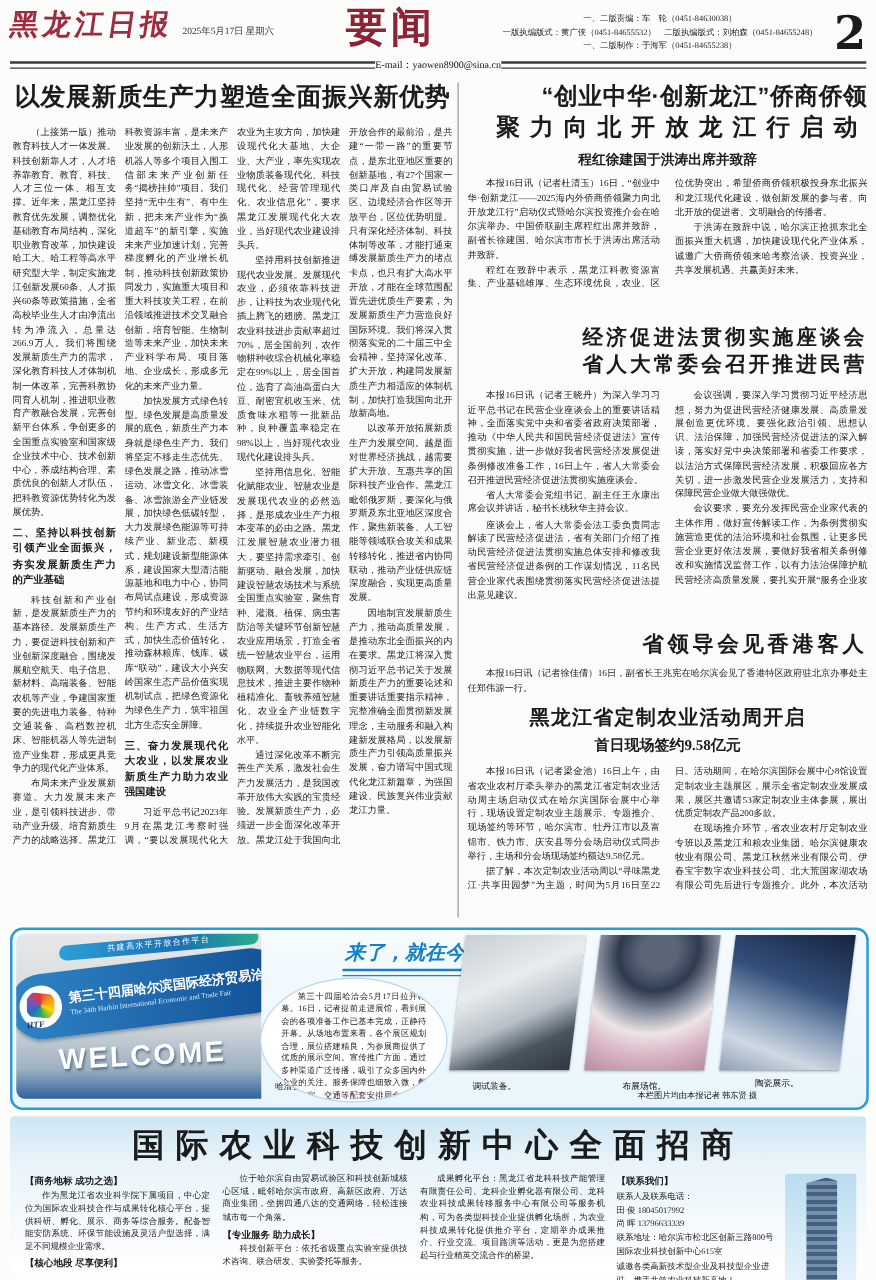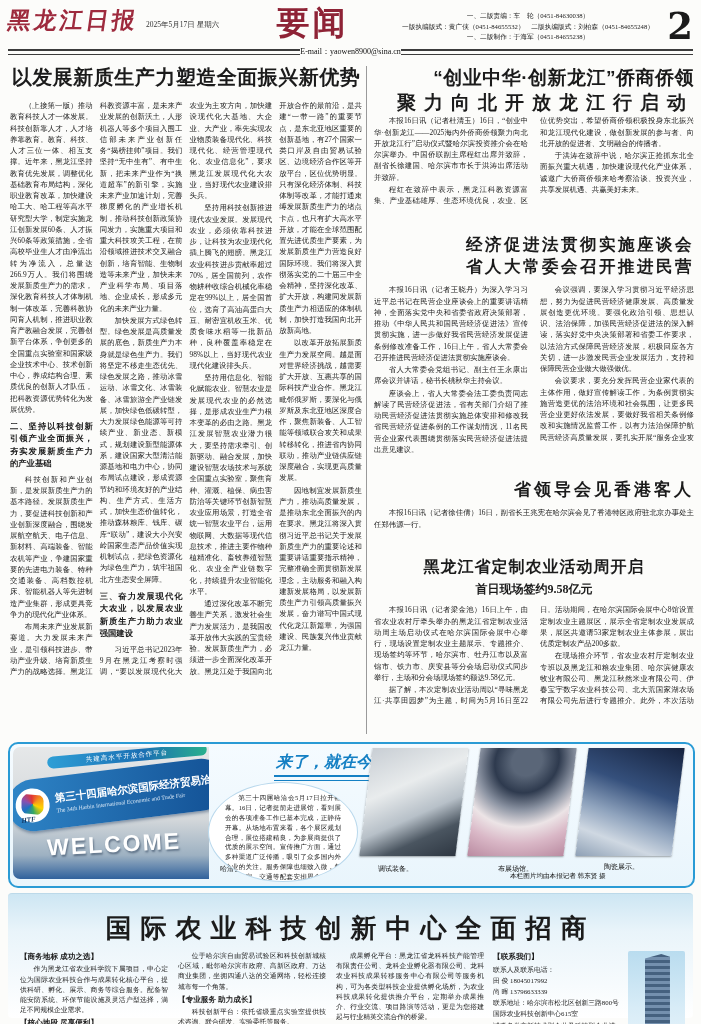--- a/index.html
+++ b/index.html
@@ -38,21 +38,21 @@
   .a-byline{font-size:11px;font-weight:bold;text-align:center;margin:5px 0 6px;}
   .cols2{column-count:2;column-gap:12px;font-size:7.4px;line-height:1.52;text-align:justify;overflow:hidden;}
   .cols2 p,.body1 p{text-indent:2em;margin:0 0 1px;}
   .bodyA{height:98px;}
   .artB{margin-top:21px;}
   .b-h{font-size:16.5px;letter-spacing:2.5px;}
   .bodyB{margin-top:7px;height:178px;}
   .artC{margin-top:17px;}
   .c-h{font-size:17px;letter-spacing:3px;}
   .body1{font-size:7.4px;line-height:1.55;text-align:justify;margin-top:6px;}
-  .artD{margin-top:27px;}
+  .artD{margin-top:8px;}
   .d-h{font-family:"Liberation Serif",serif;font-size:16px;font-weight:bold;text-align:center;letter-spacing:1px;}
   .d-sub{font-size:12px;font-weight:bold;text-align:center;margin:3px 0 6px;}
   .bodyD{height:106px;}
   
   .expo{position:absolute;left:8px;top:742px;width:683px;height:142px;border:2px solid #2a9bd5;
         border-radius:10px;background:linear-gradient(#f5fbff,#e9f5fc);overflow:hidden;}
   .sign-photo{position:absolute;left:3px;top:3px;width:196px;height:132px;border-radius:7px 0 0 7px;
         background:linear-gradient(180deg,#e6e8e9 0%,#d3d7da 55%,#9db1c2 82%,#30619c 100%);overflow:hidden;}
   .ribbon{position:absolute;left:34px;top:3px;width:160px;height:12px;border-radius:7px;
         background:linear-gradient(90deg,#2e9fd6,#1b6fb3 60%,#29b08d);transform:rotate(-5deg);
@@ -92,21 +92,21 @@
         linear-gradient(200deg,#16233f 0%,#35507c 38%,#8fa3bd 62%,#cfd8e2 80%,#8ea0b5 100%);}
   .ecap1{position:absolute;left:368px;top:120px;}
   .ecap2{position:absolute;left:488px;top:120px;}
   .ecap3{position:absolute;left:584px;top:118px;padding-left:10px;}
   .credit{position:absolute;left:500px;top:128px;font-size:6.6px;color:#111;}
   
   .bottom-ad{position:absolute;left:8px;top:893px;width:685px;height:124px;border-radius:4px;
         background:linear-gradient(180deg,#cde6f3 0%,#e9f4fa 30%,#ffffff 100%);
         border-top:1px solid #bcd9e9;}
   .ad-title{text-align:center;font-family:"Liberation Sans",sans-serif;font-size:26px;font-weight:bold;
-        letter-spacing:9px;padding-top:17px;white-space:nowrap;}
+        letter-spacing:9px;padding-top:5px;white-space:nowrap;}
   .ad-body{display:flex;gap:9px;padding:5px 8px 0 12px;}
   .ad-cols{width:472px;column-count:3;column-gap:10px;font-size:6.8px;line-height:1.5;
         text-align:justify;height:82px;overflow:hidden;}
   .ad-cols p{text-indent:2em;margin:0 0 2px;}
   .ad-h{font-family:"Liberation Sans",sans-serif;font-weight:bold;font-size:7.6px;margin:2px 0;text-indent:0 !important;}
   .ad-contact{width:128px;font-size:6.8px;line-height:1.65;}
   .ad-contact div{margin:0;}
   .tower{position:relative;width:58px;height:104px;border-radius:2px;overflow:hidden;
         background:linear-gradient(180deg,#b9dcef 0%,#d8ecf7 55%,#eaf5fb 100%);}
   .tower-b{position:absolute;left:17px;top:3px;width:25px;height:92px;
@@ -159,20 +159,21 @@
     </div>
   </div>
 
   <div class="vrule"></div>
 
   <div class="right-col">
 
     <div>
       <div class="hl-sans a-h1">“创业中华·创新龙江”侨商侨领</div>
       <div class="hl-sans a-h2">聚力向北开放龙江行启动</div>
+      <div class="a-byline">程红徐建国于洪涛出席并致辞</div>
       <div class="cols2 bodyA">
         <p>本报16日讯（记者杜清玉）16日，“创业中华·创新龙江——2025海内外侨商侨领聚力向北开放龙江行”启动仪式暨哈尔滨投资推介会在哈尔滨举办。中国侨联副主席程红出席并致辞，副省长徐建国、哈尔滨市市长于洪涛出席活动并致辞。</p>
         <p>程红在致辞中表示，黑龙江科教资源富集、产业基础雄厚、生态环境优良，农业、区位优势突出，希望侨商侨领积极投身东北振兴和龙江现代化建设，做创新发展的参与者、向北开放的促进者、文明融合的传播者。</p>
         <p>于洪涛在致辞中说，哈尔滨正抢抓东北全面振兴重大机遇，加快建设现代化产业体系，诚邀广大侨商侨领来哈考察洽谈、投资兴业，共享发展机遇、共赢美好未来。</p>
       </div>
     </div>
 
     <div class="artB">
       <div class="hl-sans b-h">经济促进法贯彻实施座谈会</div>
       <div class="hl-sans b-h">省人大常委会召开推进民营</div>

